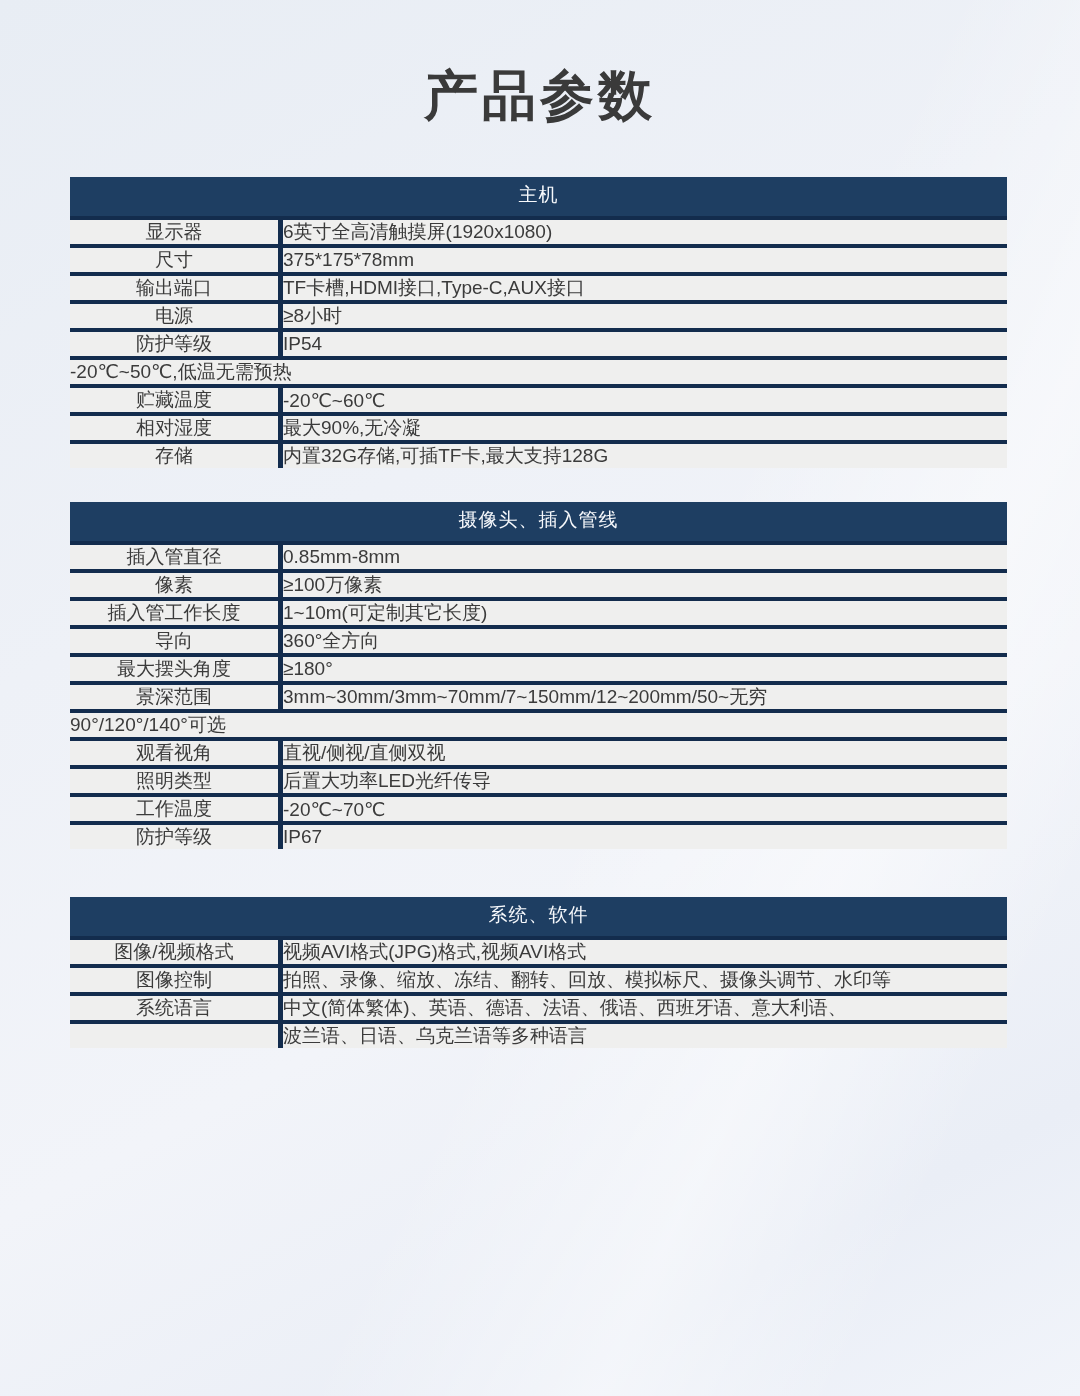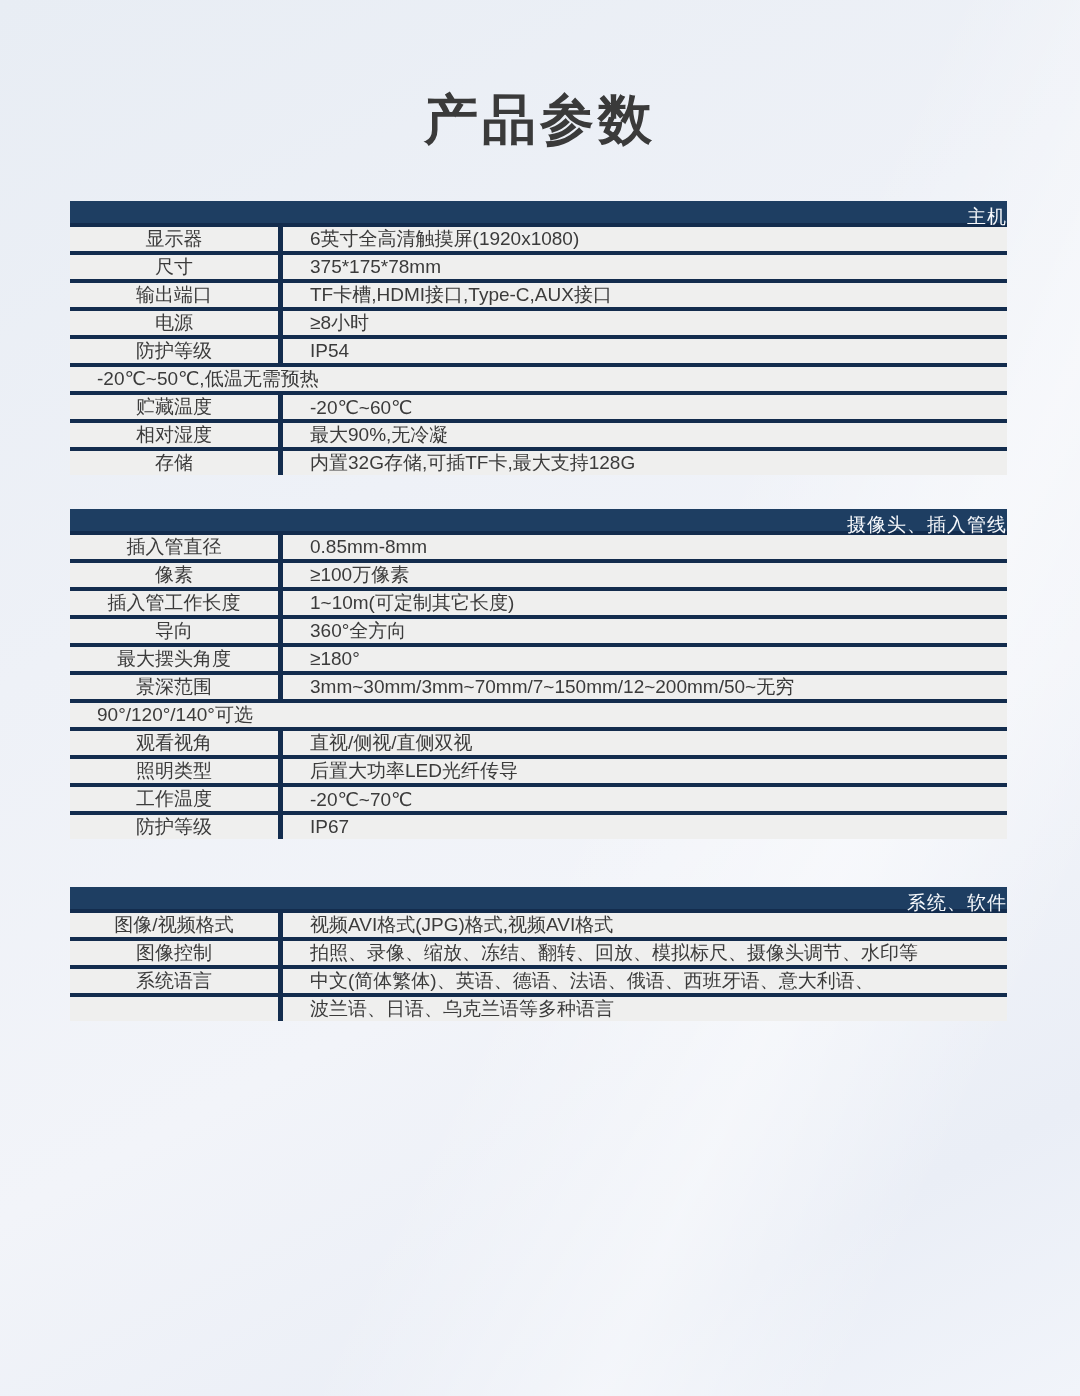--- a/index.html
+++ b/index.html
@@ -19,46 +19,45 @@
     overflow:hidden;
   }
   
   body::before{
     content:"";
     position:absolute;inset:0;
     background:linear-gradient(115deg,rgba(255,255,255,0) 55%,rgba(255,255,255,.45) 72%,rgba(255,255,255,0) 86%);
     pointer-events:none;
   }
   .page-title{
-    padding-top:84px;
+    padding-top:60px;
     text-align:center;
     font-size:54px;
     font-weight:900;
     letter-spacing:4px;
     color:#3a3a3a;
     position:relative;
   }
   .spec-table{
     width:937px;
     margin-left:70px;
     position:relative;
   }
   .spec-table.t1{margin-top:44px;}
   .spec-table.t2{margin-top:34px;}
   .spec-table.t3{margin-top:48px;}
   .table-header{
-    height:22px;
+    height:39px;
     line-height:35px;
     background:var(--accent);
     color:var(--header-text);
-    text-align:right;
+    text-align:center;
     font-size:19px;
     font-weight:500;
     letter-spacing:1px;
-    font-family:Liberation Mono, monospace;
   }
   .table-row{
     display:flex;
     height:28px;
     border-top:4px solid var(--border);
     background:var(--row-bg);
   }
   .cell-label{
     width:213px;
     flex:0 0 213px;
@@ -67,21 +66,20 @@
     justify-content:center;
     border-right:5px solid var(--border);
     font-size:19px;
     color:var(--text);
     white-space:nowrap;
   }
   .cell-value{
     flex:1;
     display:flex;
     align-items:center;
-    padding-left:27px;
     font-size:19px;
     color:var(--text);
     white-space:nowrap;
   }
 </style>
 </head>
 <body>
 
 <div class="page-title">产品参数</div>
 

